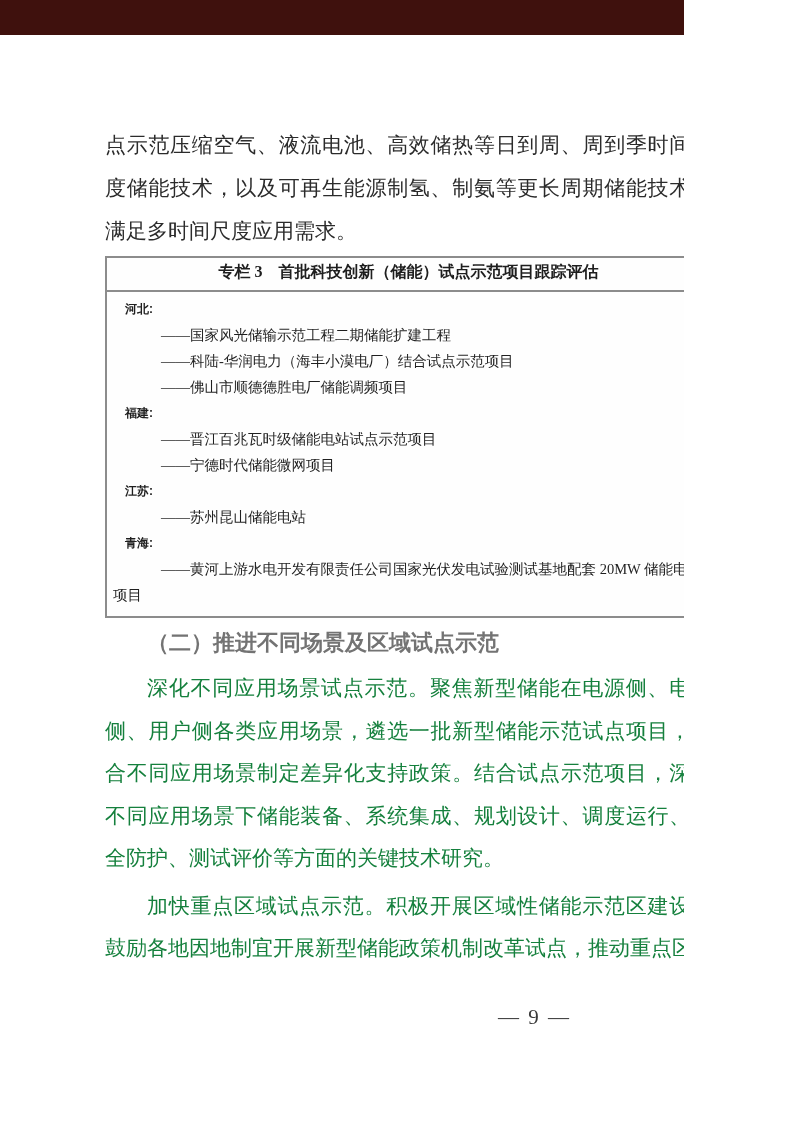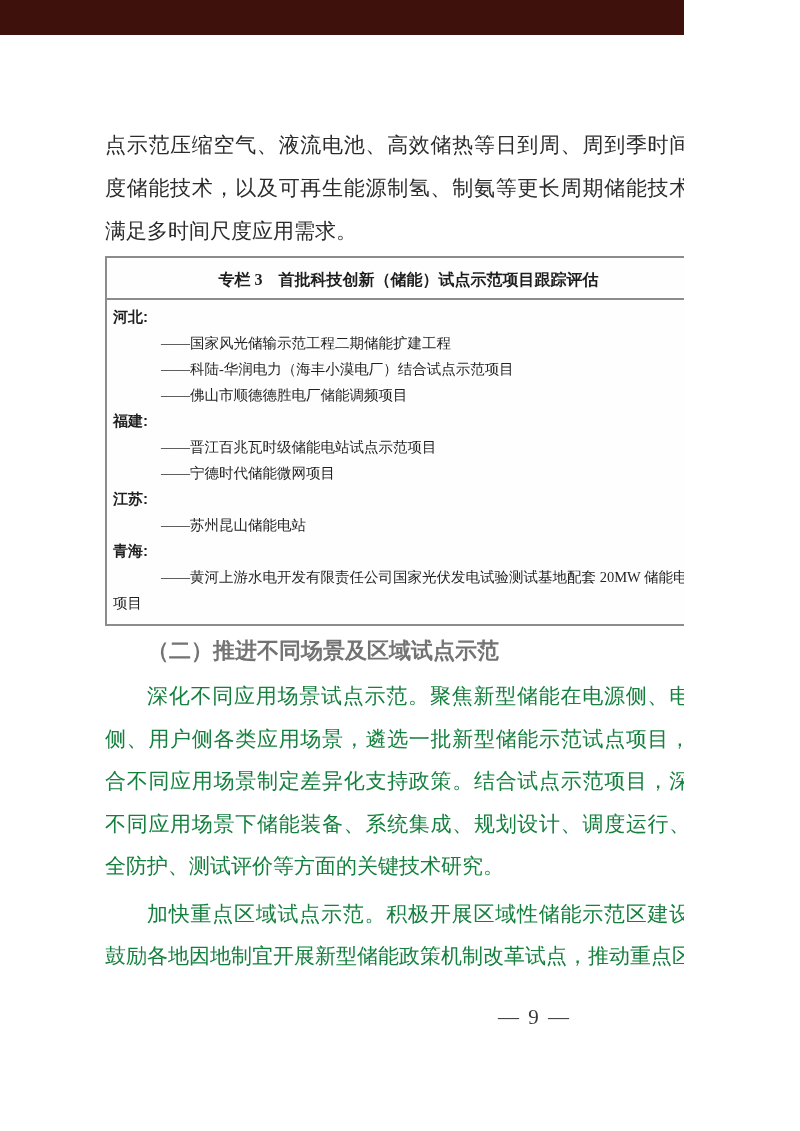--- a/index.html
+++ b/index.html
@@ -30,36 +30,37 @@
     color:#2b2b2b;
   }
   .panel {
     margin-top:4px;
     border:2px solid #8c8c8c;
     background:#fefefe;
     box-sizing:border-box;
     width:607px;
   }
   .panel-title {
-    padding:12px 0 7px 0;
+    padding:4px 0 7px 0;
     text-align:center;
     font-family:"Liberation Serif", serif;
     font-size:16px; font-weight:700;
     color:#1e1e1e;
     border-bottom:2px solid #8c8c8c;
   }
   .panel-body {
     padding:4px 6px 8px 6px;
     font-size:14.5px; line-height:26px;
     color:#1f1f1f;
   }
   .region-label {
     font-family:"Liberation Sans", sans-serif;
     font-weight:700;
-    font-size:15px;
+    font-size:12px;
+    margin-left:12px;
   }
   .panel-item {
     text-indent:48px;
     font-family:"Liberation Serif", serif;
   }
   .section-heading {
     margin:6px 0 0 42px;
     font-family:"Liberation Sans", sans-serif;
     font-size:22px; font-weight:700;
     line-height:38px;

